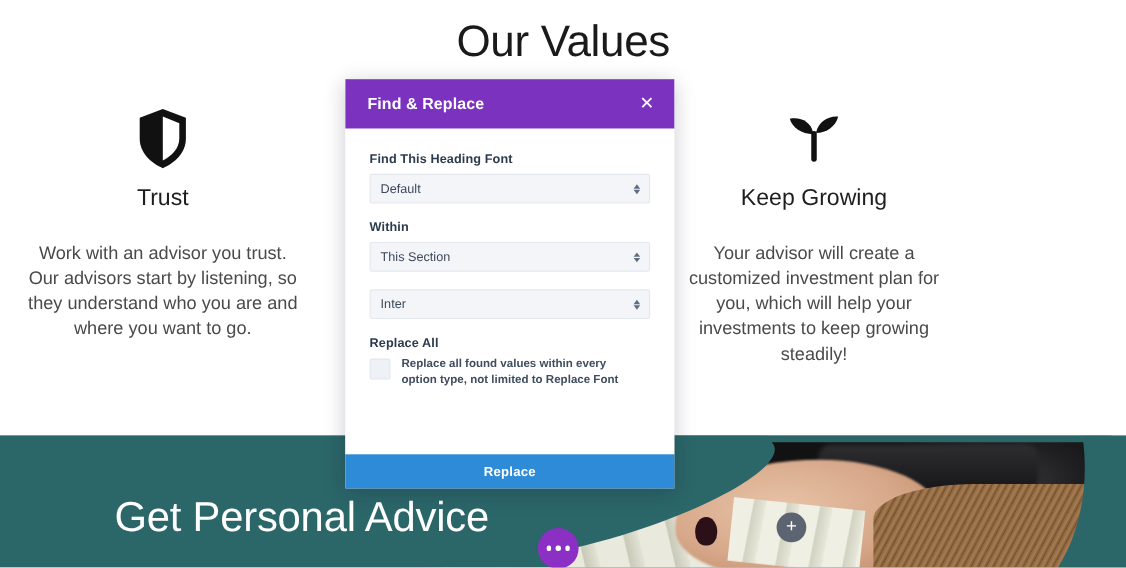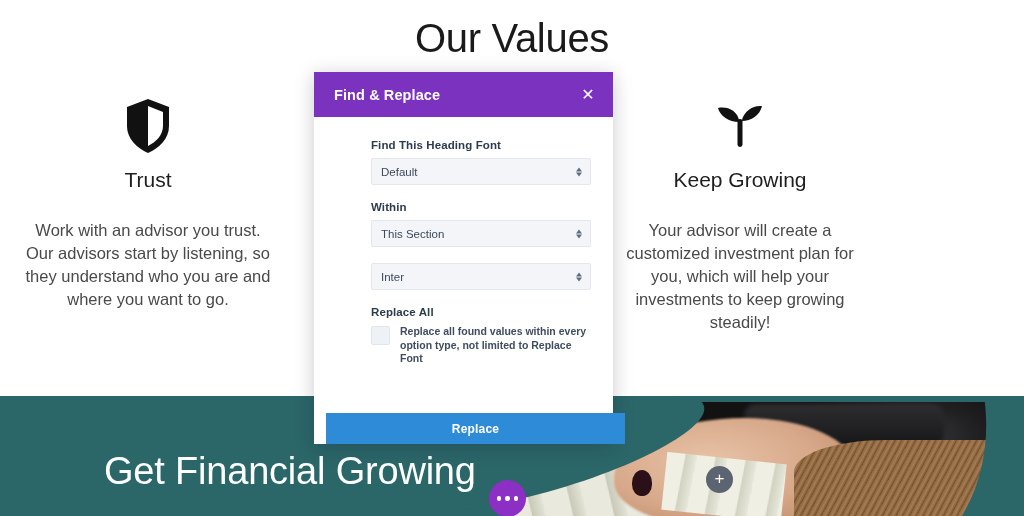--- a/index.html
+++ b/index.html
@@ -119,21 +119,21 @@
   }
   .modal-title{color:#ffffff;font-size:14.5px;font-weight:700;letter-spacing:.1px;}
   .modal-close{
     color:#ffffff;font-size:16px;line-height:16px;font-weight:400;
     cursor:pointer;width:18px;height:18px;display:flex;align-items:center;
     justify-content:center;
   }
   .modal-body{
     flex:1 1 auto;padding:22px 22px 10px 22px;background:#fff;overflow:hidden;
   }
-  .field{margin-bottom:16px;margin-left:35px;}
+  .field{margin-bottom:16px;}
   .field-label{
     font-size:11.5px;font-weight:700;color:#2c3b4d;margin-bottom:7px;
     letter-spacing:.1px;
   }
   .select{
     position:relative;height:25px;background:#f3f5f9;border:1px solid #e3e7ee;
     border-radius:2px;display:flex;align-items:center;padding:0 24px 0 9px;
     font-size:11.5px;color:#3c4a5c;cursor:pointer;
   }
   .select .spinner{
@@ -154,21 +154,20 @@
   }
   .checkbox-text{
     font-size:10.5px;line-height:13.5px;color:#3f4d5f;font-weight:700;
     max-width:218px;
   }
   .modal-footer{flex:0 0 auto;}
   .replace-btn{
     width:100%;height:31px;background:#2e8bd8;border:none;color:#ffffff;
     font-size:12px;font-weight:700;cursor:pointer;font-family:inherit;
     letter-spacing:.2px;
-    margin-left:12px;
   }
 </style>
 </head>
 <body>
 
 <div class="page">
 
   <div class="values-section">
     <div class="page-title">Our Values</div>
 
@@ -216,21 +215,21 @@
       <div class="photo-sleeve"></div>
     </div>
     <svg class="teal-curve" viewBox="0 0 1024 120" preserveAspectRatio="none">
       <path d="M0,0 L1024,0 L1024,120 L0,120 Z" fill="none"></path>
       <path d="M0,0 L690,0 C760,20 560,120 380,120 L0,120 Z" fill="#2b6669"></path>
       <path d="M0,0 L1024,0 L1024,6 L0,6 Z" fill="#2b6669"></path>
       <path d="M0,0 L700,0 C690,2 660,6 640,8 L0,8 Z" fill="#2b6669"></path>
       <path d="M984,0 L1024,0 L1024,120 L962,120 C984,84 990,40 984,0 Z" fill="#2b6669"></path>
       <path d="M0,0 L1024,0 L1024,3 L0,3 Z" fill="#2b6669"></path>
     </svg>
-    <div class="cta-title">Get Financial Growing</div>
+    <div class="cta-title">Get Personal Advice</div>
   </div>
 
   <div class="fab fab-more">
     <span class="dots">
         <i></i>
         <i></i>
         <i></i>
       </span>
   </div>
   <div class="fab fab-plus">

